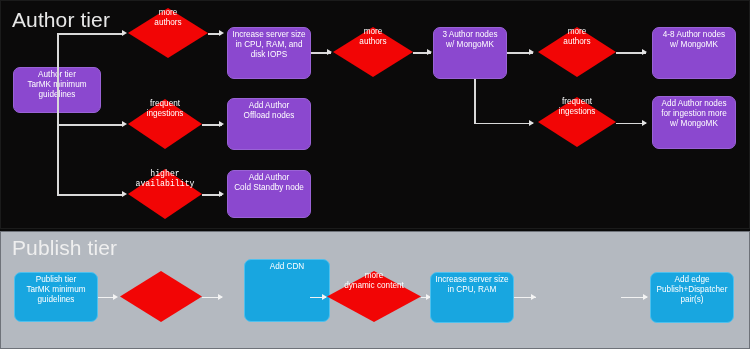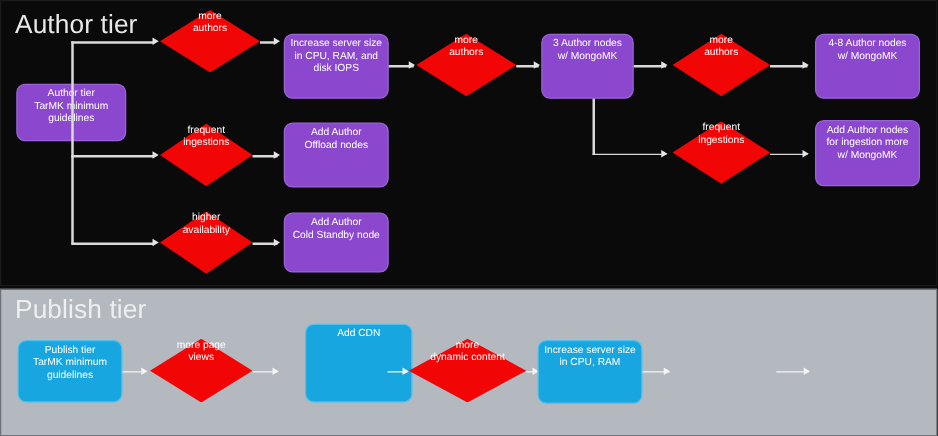--- a/index.html
+++ b/index.html
@@ -186,21 +186,21 @@
     <span class="dlabel">frequent
 ingestions</span>
   </div>
 
   <div class="conn h" style="left:202px; top:124px; width:20px;"></div>
   <div class="arrow" style="left:219px; top:121.2px;"></div>
 
   <div class="node box purple" style="left:227px; top:98px; width:84px; height:52px;">Add Author
 Offload nodes</div>
 
-  <div class="node diamond" style="left:128px; top:169px; width:74px; height:50px;">
+  <div class="node diamond" style="left:128px; top:169px; width:74px; height:50px;font-family:Liberation Mono, monospace;">
     <span class="dshape"></span>
     <span class="dlabel">higher
 availability</span>
   </div>
 
   <div class="conn h" style="left:202px; top:194px; width:20px;"></div>
   <div class="arrow" style="left:219px; top:191.2px;"></div>
 
   <div class="node box purple" style="left:227px; top:170px; width:84px; height:48px;">Add Author
 Cold Standby node</div>
@@ -211,22 +211,20 @@
 
   <div class="node box blue" style="left:14px; top:272px; width:84px; height:50px;">Publish tier
 TarMK minimum
 guidelines</div>
 
   <div class="conn h lite" style="left:98px; top:296.5px; width:18px;"></div>
   <div class="arrow lite" style="left:113px; top:293.7px;"></div>
 
   <div class="node diamond" style="left:120px; top:271px; width:82px; height:51px;">
     <span class="dshape"></span>
-    <span class="dlabel">more page
-views</span>
   </div>
 
   <div class="conn h lite" style="left:202px; top:296.5px; width:20px;"></div>
   <div class="arrow lite" style="left:218px; top:293.7px;"></div>
 
   <div class="node box blue" style="left:224px; top:259px; width:86px; height:63px;margin-left:20px;">Add CDN</div>
 
   <div class="conn h lite" style="left:310px; top:296.5px; width:16px;"></div>
   <div class="arrow lite" style="left:322px; top:293.7px;"></div>
 
@@ -242,14 +240,17 @@
   <div class="node box blue" style="left:430px; top:272px; width:84px; height:51px;">Increase server size
 in CPU, RAM</div>
 
   <div class="conn h lite" style="left:514px; top:296.5px; width:22px;"></div>
   <div class="arrow lite" style="left:531px; top:293.7px;"></div>
 
 
   <div class="conn h lite" style="left:621px; top:296.5px; width:26px;"></div>
   <div class="arrow lite" style="left:643px; top:293.7px;"></div>
 
+  <div class="node box blue" style="left:650px; top:272px; width:84px; height:51px;">Add edge
+Publish+Dispatcher
+pair(s)</div>
 
 </div>
 
 </body></html>

